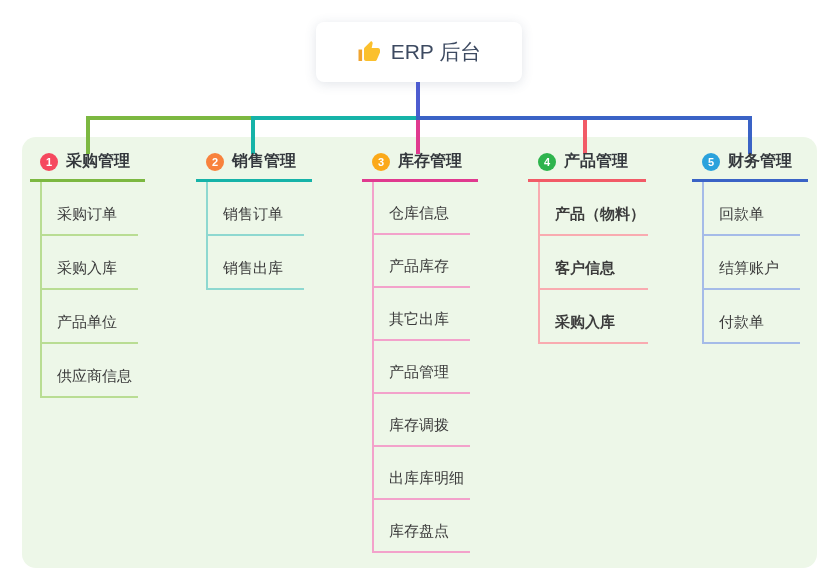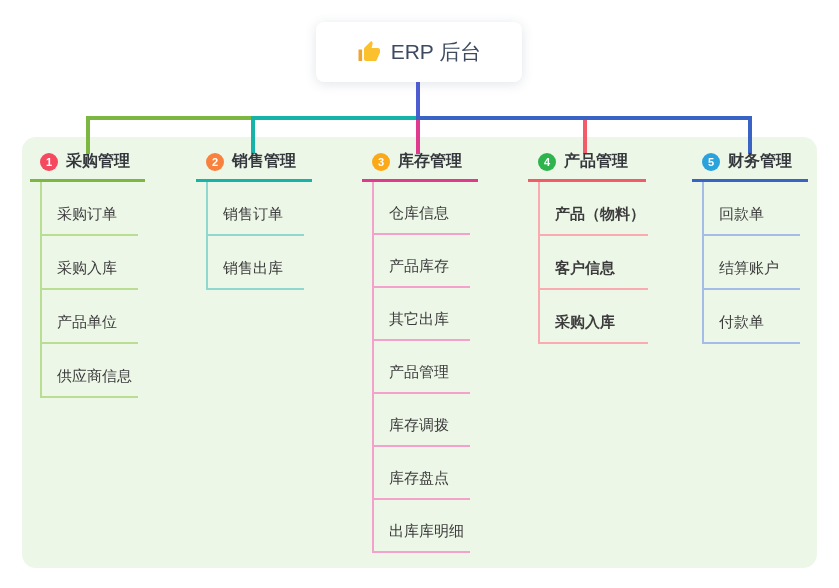--- a/index.html
+++ b/index.html
@@ -121,22 +121,22 @@
     <div class="branch-head">
       <span class="badge">3</span>
       <span>库存管理</span>
     </div>
     <ul class="kids">
       <li>仓库信息</li>
       <li>产品库存</li>
       <li>其它出库</li>
       <li>产品管理</li>
       <li>库存调拨</li>
+      <li>出库库明细</li>
       <li>库存盘点</li>
-      <li>出库库明细</li>
     </ul>
   </section>
 
   <section class="branch b4" style="--badge: #2eb44d; --line: #f25b67; --lite: #f9abb0;">
     <div class="branch-head">
       <span class="badge">4</span>
       <span>产品管理</span>
     </div>
     <ul class="kids">
       <li>产品（物料）</li>

